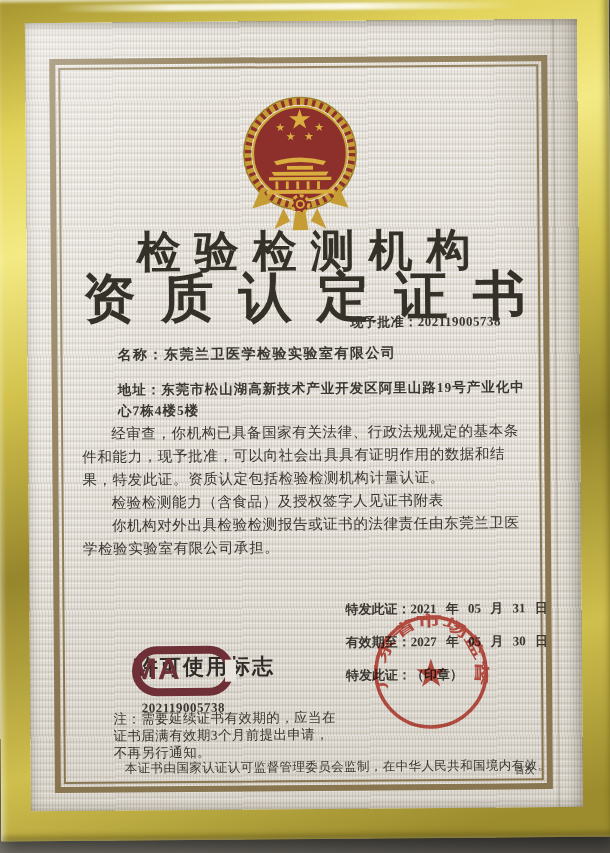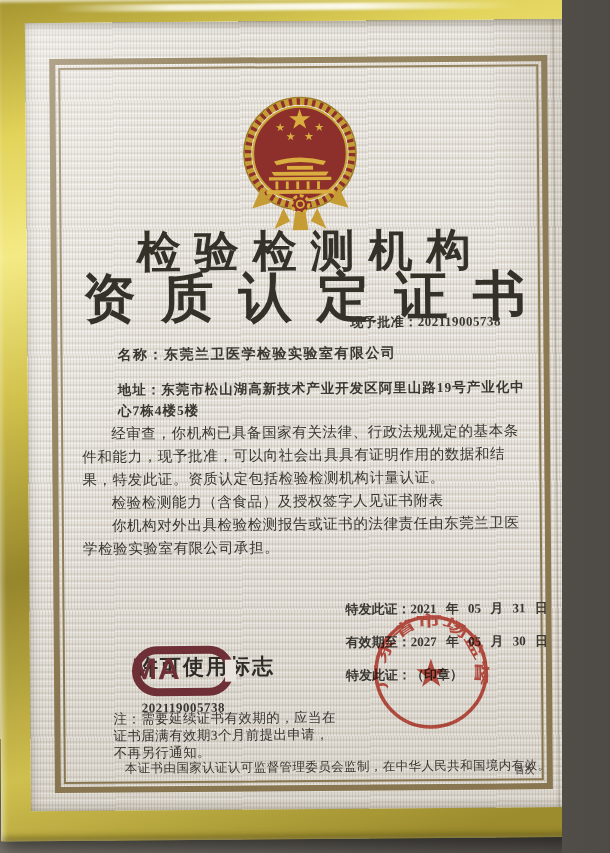--- a/index.html
+++ b/index.html
@@ -1,21 +1,21 @@
 <!DOCTYPE html>
 <html><head>
 <meta charset="utf-8">
 <style>
   html,body{margin:0;padding:0;}
   body{
     width:610px;height:853px;overflow:hidden;
     background:linear-gradient(90deg,#7b786f,#595650 70%,#4e4b46);
     font-family:"Liberation Serif","DejaVu Serif",serif;
   }
-  .photo{position:relative;width:562px;height:853px;overflow:hidden;}
+  .photo{position:relative;width:610px;height:853px;overflow:hidden;}
   .scene{
     position:absolute;left:-2px;top:-3px;width:614px;height:842px;
     transform:rotate(-0.45deg);transform-origin:50% 50%;
   }
   
   .frame{
     position:absolute;inset:0;
     background:linear-gradient(165deg,#a5942f 0%,#e2d35a 14%,#f4ea85 26%,#d2c24d 40%,#96862c 58%,#cfbf4e 78%,#9c8c2e 95%);
     box-shadow:inset 0 3px 3px rgba(255,255,248,.6),
                inset 4px 0 4px rgba(255,255,240,.35),

